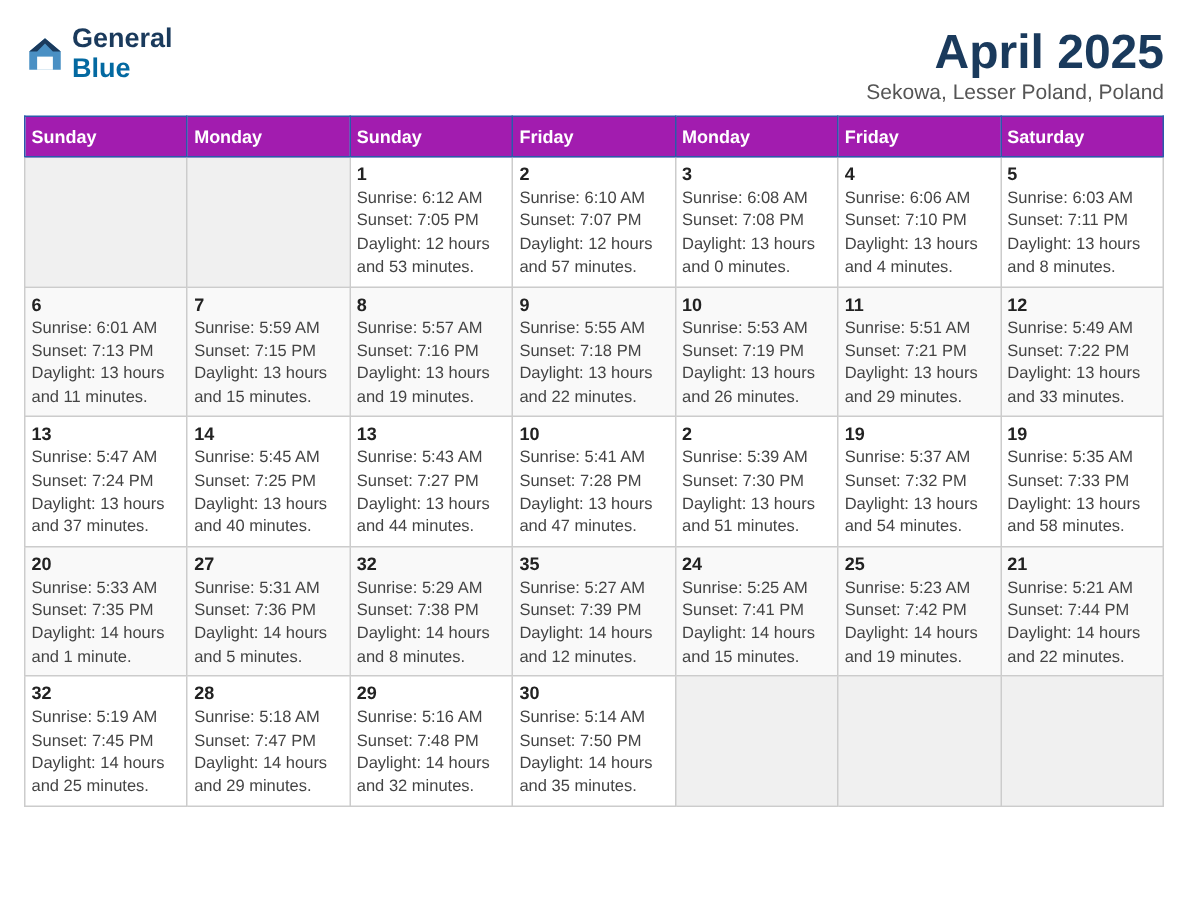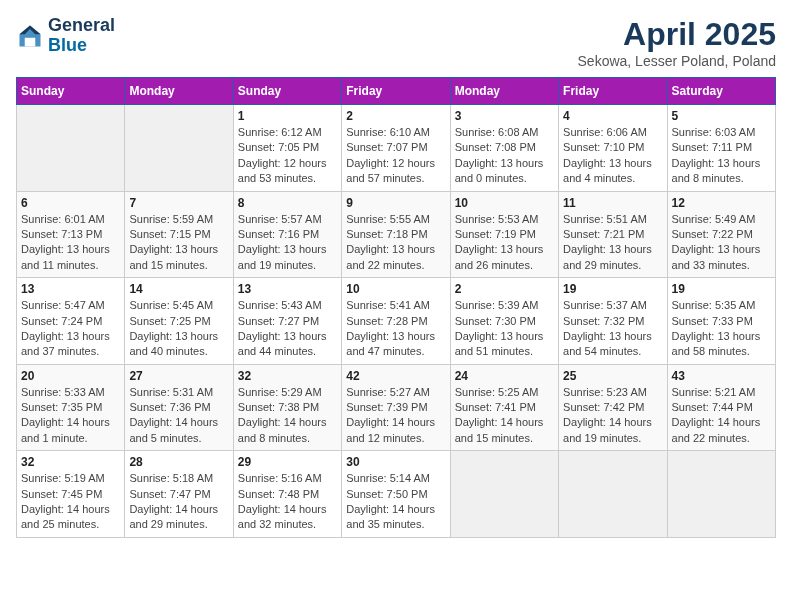--- a/index.html
+++ b/index.html
@@ -209,33 +209,33 @@
         </td>
         <td>
           <span class="day-num">27</span>
           <div class="day-info">Sunrise: 5:31 AM<br>Sunset: 7:36 PM<br>Daylight: 14 hours and 5 minutes.</div>
         </td>
         <td>
           <span class="day-num">32</span>
           <div class="day-info">Sunrise: 5:29 AM<br>Sunset: 7:38 PM<br>Daylight: 14 hours and 8 minutes.</div>
         </td>
         <td>
-          <span class="day-num">42</span>
+          <span class="day-num">35</span>
           <div class="day-info">Sunrise: 5:27 AM<br>Sunset: 7:39 PM<br>Daylight: 14 hours and 12 minutes.</div>
         </td>
         <td>
           <span class="day-num">24</span>
           <div class="day-info">Sunrise: 5:25 AM<br>Sunset: 7:41 PM<br>Daylight: 14 hours and 15 minutes.</div>
         </td>
         <td>
           <span class="day-num">25</span>
           <div class="day-info">Sunrise: 5:23 AM<br>Sunset: 7:42 PM<br>Daylight: 14 hours and 19 minutes.</div>
         </td>
         <td>
-          <span class="day-num">43</span>
+          <span class="day-num">21</span>
           <div class="day-info">Sunrise: 5:21 AM<br>Sunset: 7:44 PM<br>Daylight: 14 hours and 22 minutes.</div>
         </td>
       </tr>
       <tr>
         <td>
           <span class="day-num">32</span>
           <div class="day-info">Sunrise: 5:19 AM<br>Sunset: 7:45 PM<br>Daylight: 14 hours and 25 minutes.</div>
         </td>
         <td>
           <span class="day-num">28</span>

